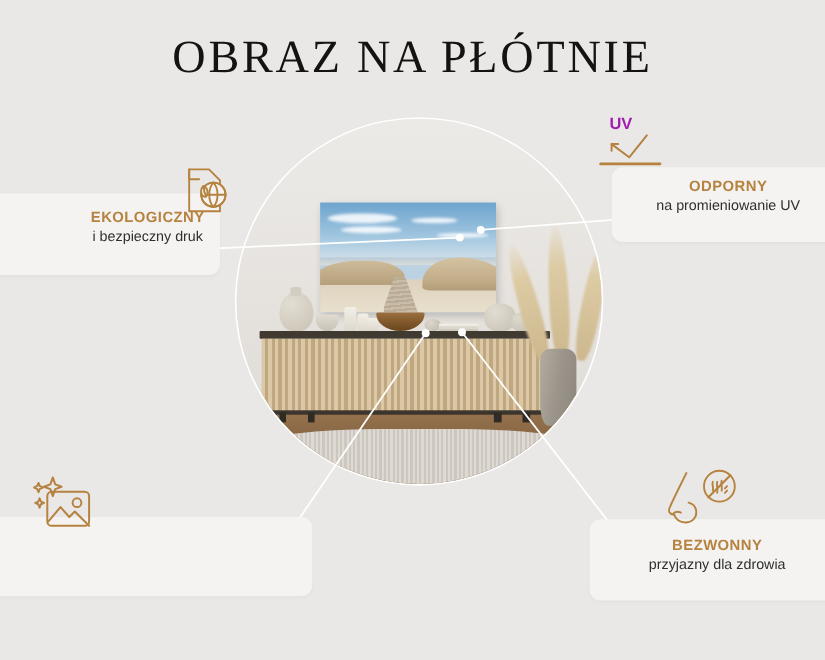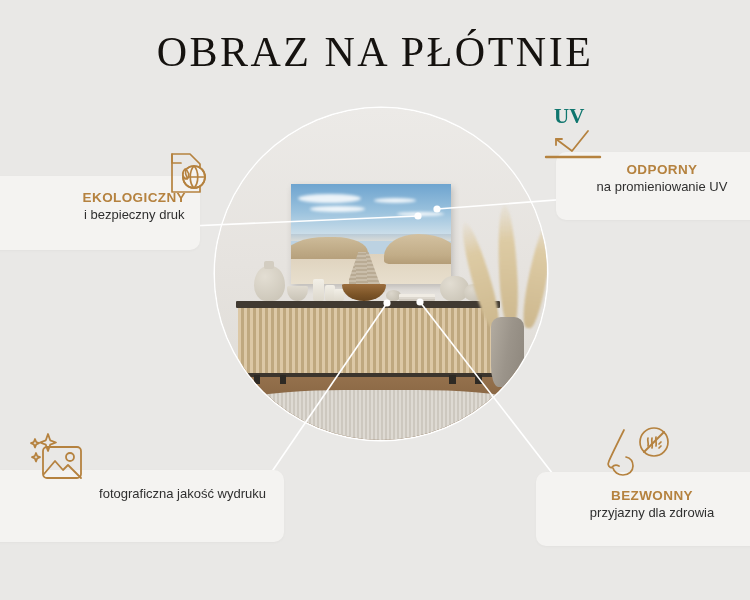--- a/index.html
+++ b/index.html
@@ -276,24 +276,24 @@
   }
   #panel-odor .txt { position: absolute; left: 10px; top: 16px; text-align: center; width: 212px; }
 
   .icon-wrap { position: absolute; }
   #icon-eco   { left: 158px; top: 146px; }
   #icon-uv    { left: 544px; top: 104px; }
   #icon-photo { left: 26px;  top: 430px; }
   #icon-odor  { left: 602px; top: 424px; }
 
   .uv-text {
-    font-size: 21px;
+    font-size: 15px;
     font-weight: bold;
-    color: #0f766e;
-    font-family: Liberation Serif, serif;
+    color: #a21caf;
+    font-family: Liberation Sans, sans-serif;
   }
 </style>
 </head>
 <body>
 
 <div id="stage">
 
   <div id="page-title">OBRAZ NA PŁÓTNIE</div>
 
   <div id="photo-circle">
@@ -385,21 +385,20 @@
     <div class="uv-text" style="margin-left:10px;margin-bottom:-2px;">UV</div>
     <svg width="62" height="38" viewBox="0 0 62 38" fill="none" stroke="#b5823f" stroke-width="1.8" stroke-linecap="round" stroke-linejoin="round">
       <path d="M44 4 L28 24 L12 12"></path>
       <path d="M12 12 L18 12 M12 12 L12 18"></path>
       <path d="M2 30 L56 30" stroke-width="2.4"></path>
     </svg>
   </div>
 
   <div class="panel" id="panel-colors">
     <div class="txt">
-      <div class="sub">fotograficzna jakość wydruku</div>
     </div>
   </div>
   <div class="icon-wrap" id="icon-photo">
     <svg width="64" height="58" viewBox="0 0 64 58" fill="none" stroke="#b5823f" stroke-width="1.8" stroke-linecap="round" stroke-linejoin="round">
       <rect x="17" y="17" width="38" height="31" rx="4"></rect>
       <circle cx="44" cy="27" r="4"></circle>
       <path d="M18 44 L29 31 L37 40 L42 35 L55 48"></path>
       <path d="M22 4 L24.2 10.3 L30 12.5 L24.2 14.7 L22 21 L19.8 14.7 L14 12.5 L19.8 10.3 Z"></path>
       <path d="M9 9 L10.2 12 L13 13.2 L10.2 14.4 L9 17.5 L7.8 14.4 L5 13.2 L7.8 12 Z"></path>
       <path d="M10 23 L11.2 26 L14 27.2 L11.2 28.4 L10 31.5 L8.8 28.4 L6 27.2 L8.8 26 Z"></path>

